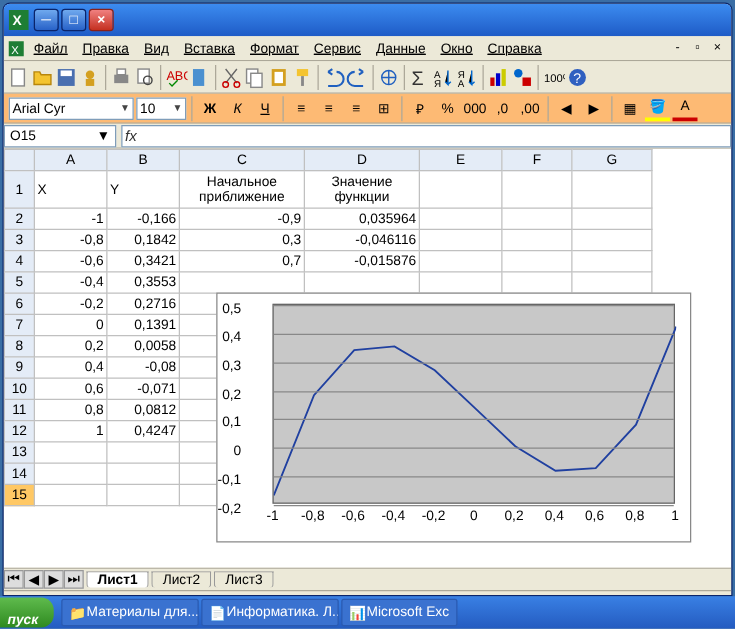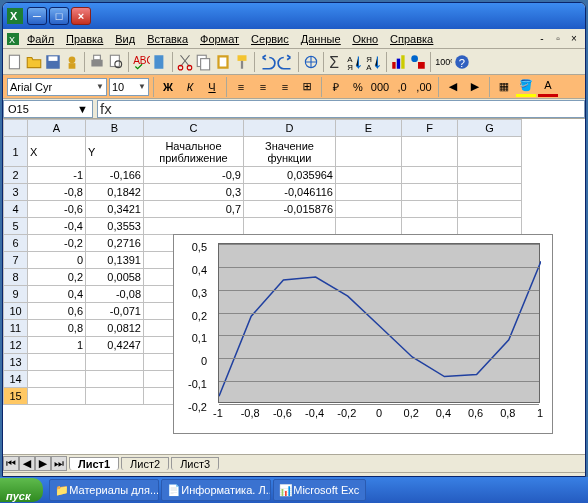--- a/index.html
+++ b/index.html
@@ -20,34 +20,34 @@
   .toolbar { height:26px; background:#ece9d8; display:flex; align-items:center; padding:0 2px; border-bottom:1px solid #aca899; gap:1px; overflow:hidden;}
   .toolbar svg, .toolbar .tb { width:18px;height:18px;flex-shrink:0; }
   .sep { width:1px;height:20px;background:#aca899;margin:0 2px;flex-shrink:0; }
   .fmtbar { height:24px; background:#fdba74; display:flex; align-items:center; padding:0 2px; border-bottom:1px solid #aca899; gap:2px;}
   .combo { height:18px;background:#fff;border:1px solid #7f9db9;display:flex;align-items:center;padding:0 2px;font-size:11px; }
   .combo .dd { margin-left:auto;font-size:8px;color:#444; }
   .fbtn { width:20px;height:20px;display:flex;align-items:center;justify-content:center;font-size:11px; }
   .cellbar { height:20px;background:#ece9d8;display:flex;align-items:center;border-bottom:1px solid #aca899; }
   .namebox { width:90px;height:18px;background:#fff;border:1px solid #7f9db9;padding:0 4px;display:flex;align-items:center;text-align:center;justify-content:center; }
   .fxbox { flex:1;height:18px;background:#fff;border:1px solid #7f9db9;margin-left:4px;display:flex;align-items:center;padding:0 2px; }
-  .fxbox .fx { font-size:15px;color:#333;margin-right:4px; }
+  .fxbox .fx { font-style:italic;font-size:12px;color:#333;margin-right:4px; }
   .gridwrap { position:relative; height:335px; overflow:hidden; background:#fff; }
   table.sheet { border-collapse:collapse; position:absolute; left:0; top:0; }
   table.sheet th, table.sheet td { border:1px solid #c0c0c0; font-size:11px; padding:0 2px; height:17px; }
   table.sheet th { background:#e4ecf7; font-weight:normal; text-align:center; }
   table.sheet th.rowh { width:24px; }
   table.sheet .colA{width:58px;} .colB{width:58px;} .colC{width:100px;} .colD{width:92px;} .colE{width:66px;} .colF{width:56px;} .colG{width:64px;}
   td.r { text-align:right; }
   td.c { text-align:center;margin-top:48px; }
   tr.sel th.rowh { background:#ffc864; }
   .chart { position:absolute; left:170px; top:115px; width:380px; height:200px; background:#fff; border:1px solid #888; }
   .plot { position:absolute; left:44px; top:8px; width:322px; height:160px; background:#c8c8c8; border:1px solid #666; }
   .ylabels { position:absolute; left:0; top:4px; width:40px; height:168px; font-size:11px; }
-  .ylabels div { position:absolute; right:7px; transform:translateY(-50%); }
+  .ylabels div { position:absolute; right:21px; transform:translateY(-50%); }
   .xlabels { position:absolute; left:44px; bottom:8px; width:322px; height:18px; font-size:11px; }
   .xlabels div { position:absolute; transform:translateX(-50%); }
   .gridh { position:absolute; left:0; width:100%; border-top:1px solid #888; }
   .tabs { height:18px;background:#ece9d8;display:flex;align-items:center;border-top:1px solid #aca899;font-size:11px; }
   .tabs .nav { display:flex; }
   .tabs .nav div { width:16px;text-align:center;border:1px solid #999;background:#ddd; }
   .tab { padding:0 8px; border:1px solid #999; border-bottom:none; background:#ece9d8; margin-left:2px; border-radius:0 0 3px 3px;}
   .tab.active { background:#fff; font-weight:bold; }
   .status { height:20px; background:#ece9d8;border-top:1px solid #aca899; }
   .taskbar { height:26px; background:linear-gradient(to bottom,#3980e4,#245bc0);display:flex;align-items:center;font-size:11px;color:#fff; }

